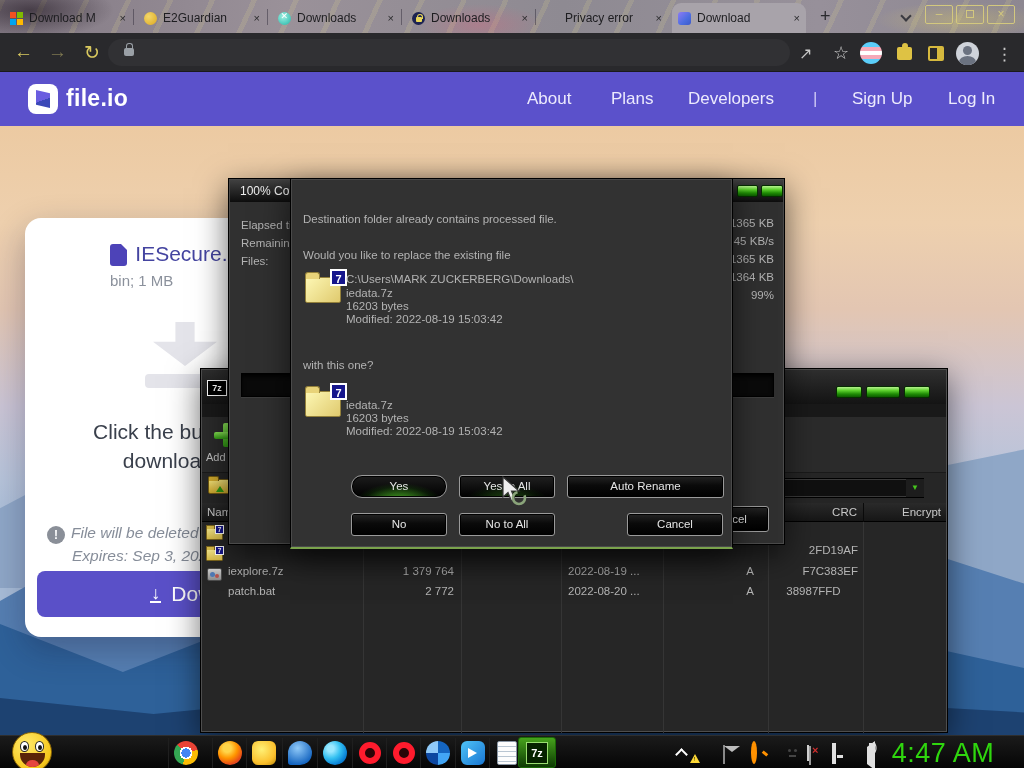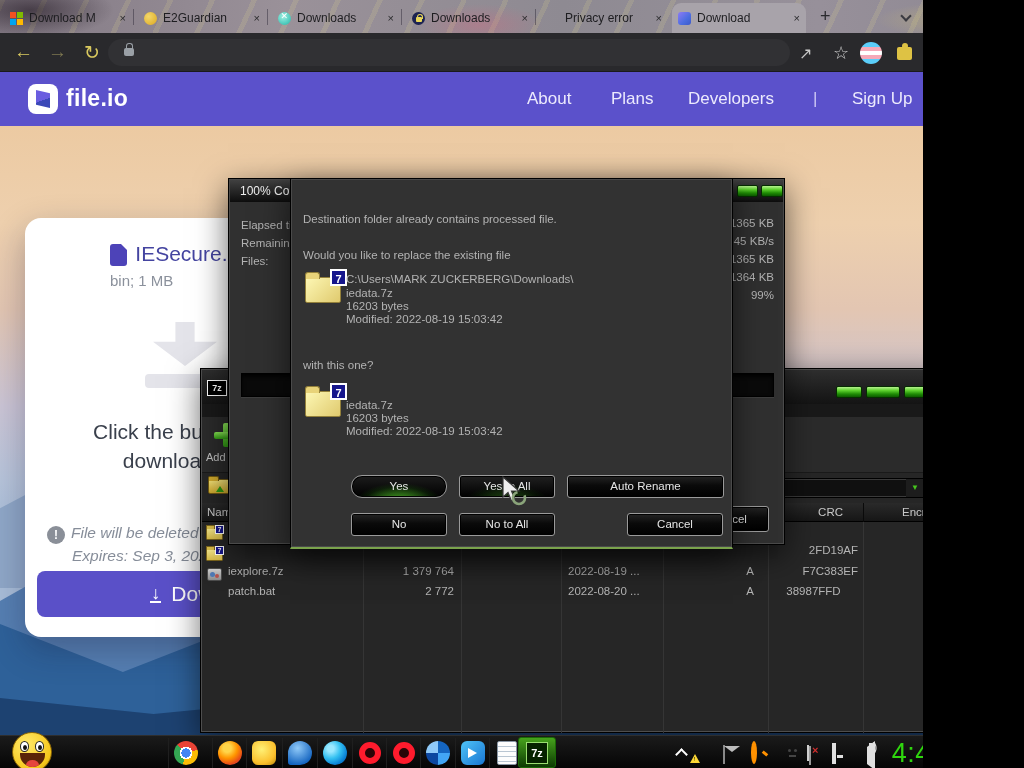--- a/index.html
+++ b/index.html
@@ -1,17 +1,17 @@
 <!DOCTYPE html>
 <html><head>
 <meta charset="utf-8">
 <style>
   html,body{margin:0;padding:0;background:#000;}
   *{box-sizing:border-box;font-family:"Liberation Sans",sans-serif;}
-  #screen{position:relative;width:923px;height:768px;overflow:hidden;background:#222;}
+  #screen{position:relative;width:1024px;height:768px;overflow:hidden;background:#222;}
 
   
   #tabbar{position:absolute;left:0;top:0;width:1024px;height:33px;
     background:
       radial-gradient(120px 40px at 30px 10px, rgba(20,10,20,.55), transparent 70%),
       radial-gradient(90px 30px at 480px 25px, rgba(235,90,120,.28), transparent 70%),
       radial-gradient(120px 26px at 960px 20px, rgba(240,220,90,.30), transparent 70%),
       repeating-linear-gradient(115deg, rgba(240,230,140,.14) 0 5px, rgba(0,0,0,0) 5px 38px),
       linear-gradient(90deg,#837a85,#9a9199 28%,#8e8a92 55%,#97909a 80%,#8d8791);}
   .tab{position:absolute;top:3px;height:30px;display:flex;align-items:center;padding:0 6px;width:128px;}
@@ -311,21 +311,21 @@
       <span class="folderup"></span>
       <span class="addrfield"></span>
       <span class="addrdrop">▼</span>
     </div>
     <div class="fmhead">
       <span class="hcell" style="left:1px;width:161px;padding-left:4px;">Name</span>
       <span class="hcell" style="left:162px;width:98px;"></span>
       <span class="hcell" style="left:260px;width:100px;"></span>
       <span class="hcell" style="left:360px;width:102px;"></span>
       <span class="hcell" style="left:462px;width:105px;"></span>
-      <span class="hcell" style="left:567px;width:95px;text-align:right;padding-right:20px;">CRC</span>
+      <span class="hcell" style="left:567px;width:95px;text-align:right;padding-right:6px;">CRC</span>
       <span class="hcell" style="left:662px;width:84px;text-align:right;padding-right:7px;border-right:none;">Encrypt</span>
     </div>
     <div class="fsep" style="left:162px;"></div>
     <div class="fsep" style="left:260px;"></div>
     <div class="fsep" style="left:360px;"></div>
     <div class="fsep" style="left:462px;"></div>
     <div class="fsep" style="left:567px;"></div>
     <div class="fsep" style="left:662px;"></div>
 
     <div class="frow" style="top:155px;">

